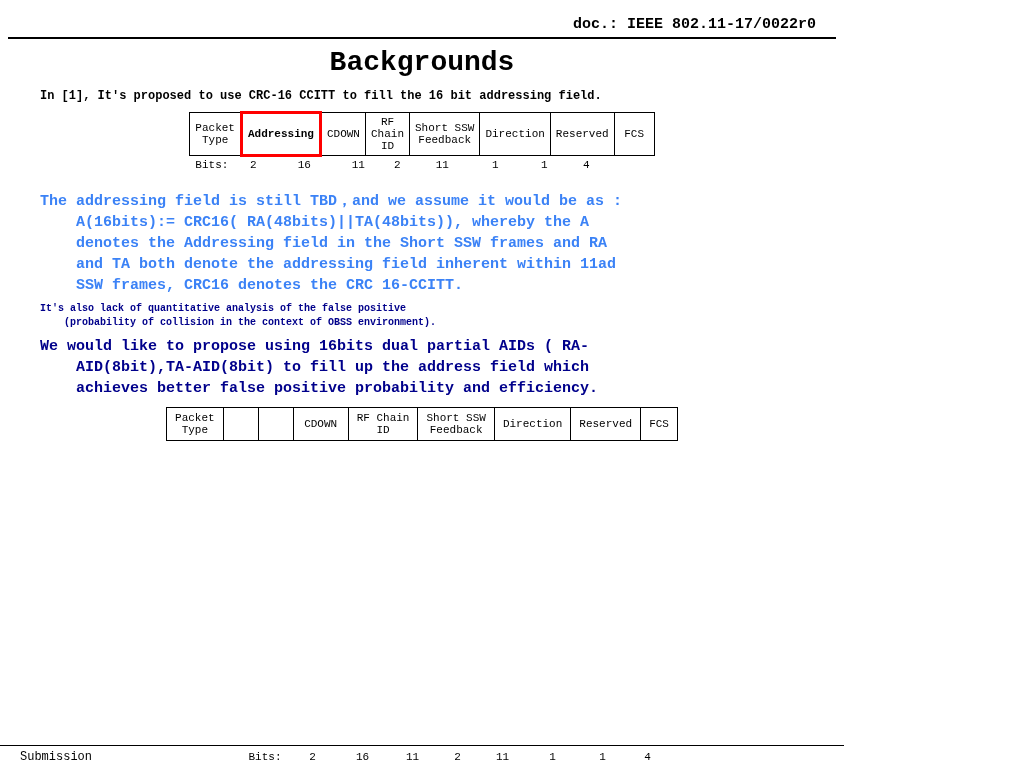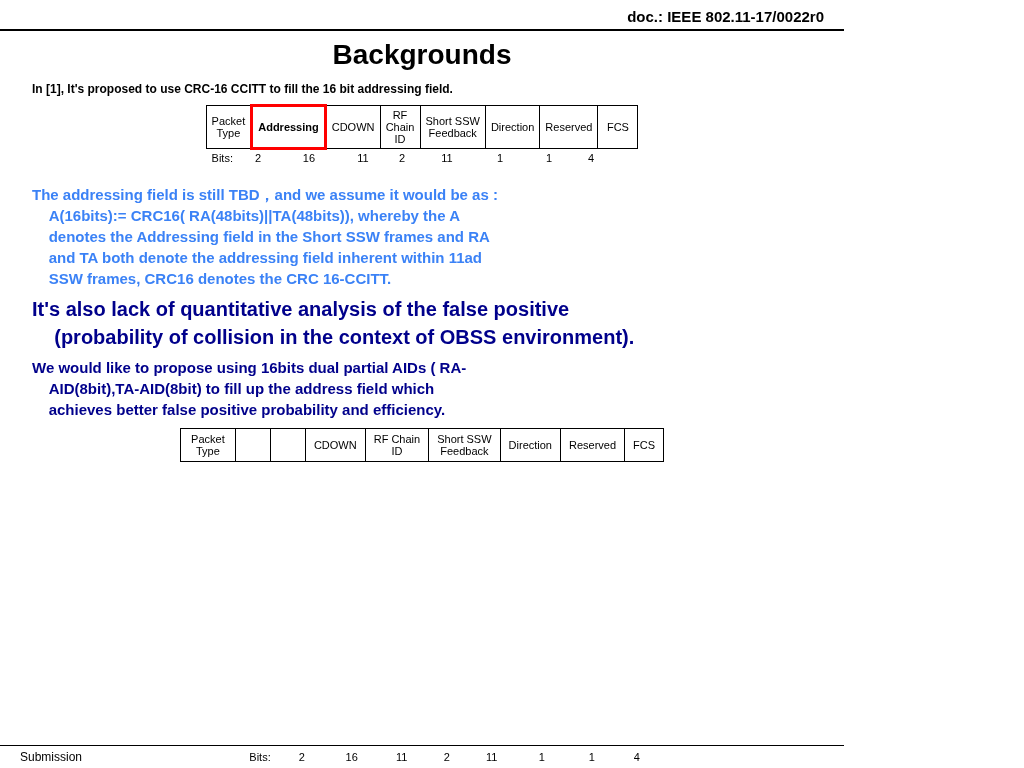--- a/index.html
+++ b/index.html
@@ -9,22 +9,23 @@
       background: #fff;
       font-family: Arial, sans-serif;
       font-size: 14px;
       overflow: hidden;
       position: relative;
     }
 
     .page-container {
       width: 844px;
       height: 768px;
-      padding: 0;
+      padding: 8px;
       position: relative;
+      font-family: Liberation Mono, monospace;
     }
 
     
     .header {
       display: flex;
       justify-content: flex-end;
       padding: 8px 20px 4px 20px;
       border-bottom: 2px solid #000;
     }
     .header-title {
@@ -166,21 +167,21 @@
     </div>
 
     <div class="body-text" style="color:#3b82f6; font-size:15px; margin-top:20px;">
       The addressing field is still TBD，and we assume it would be as :<br>
       &nbsp;&nbsp;&nbsp;&nbsp;A(16bits):= CRC16( RA(48bits)||TA(48bits)), whereby the A<br>
       &nbsp;&nbsp;&nbsp;&nbsp;denotes the Addressing field in the Short SSW frames and RA<br>
       &nbsp;&nbsp;&nbsp;&nbsp;and TA both denote the addressing field inherent within 11ad<br>
       &nbsp;&nbsp;&nbsp;&nbsp;SSW frames, CRC16 denotes the CRC 16-CCITT.
     </div>
 
-    <div class="body-text" style="color:#00008B; font-size:20px; margin-top:6px;">
+    <div class="body-text" style="color:#00008B; font-size:10px; margin-top:6px;">
       It's also lack of quantitative analysis of the false positive<br>
       &nbsp;&nbsp;&nbsp;&nbsp;(probability of collision in the context of OBSS environment).
     </div>
 
     <div class="body-text" style="color:#00008B; font-size:15px; margin-top:6px;">
       We would like to propose using 16bits dual partial AIDs ( RA-<br>
       &nbsp;&nbsp;&nbsp;&nbsp;AID(8bit),TA-AID(8bit) to fill up the address field which<br>
       &nbsp;&nbsp;&nbsp;&nbsp;achieves better false positive probability and efficiency.
     </div>
 

